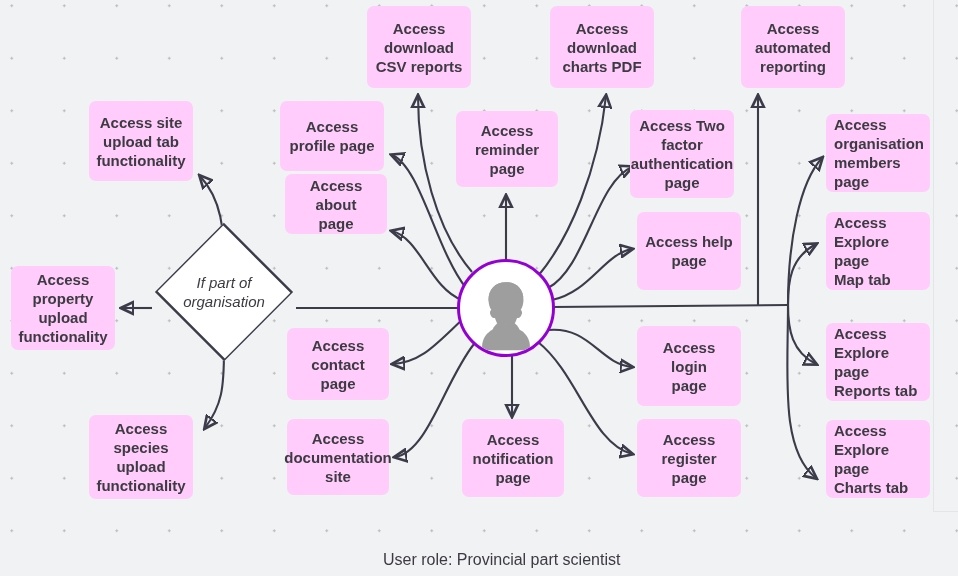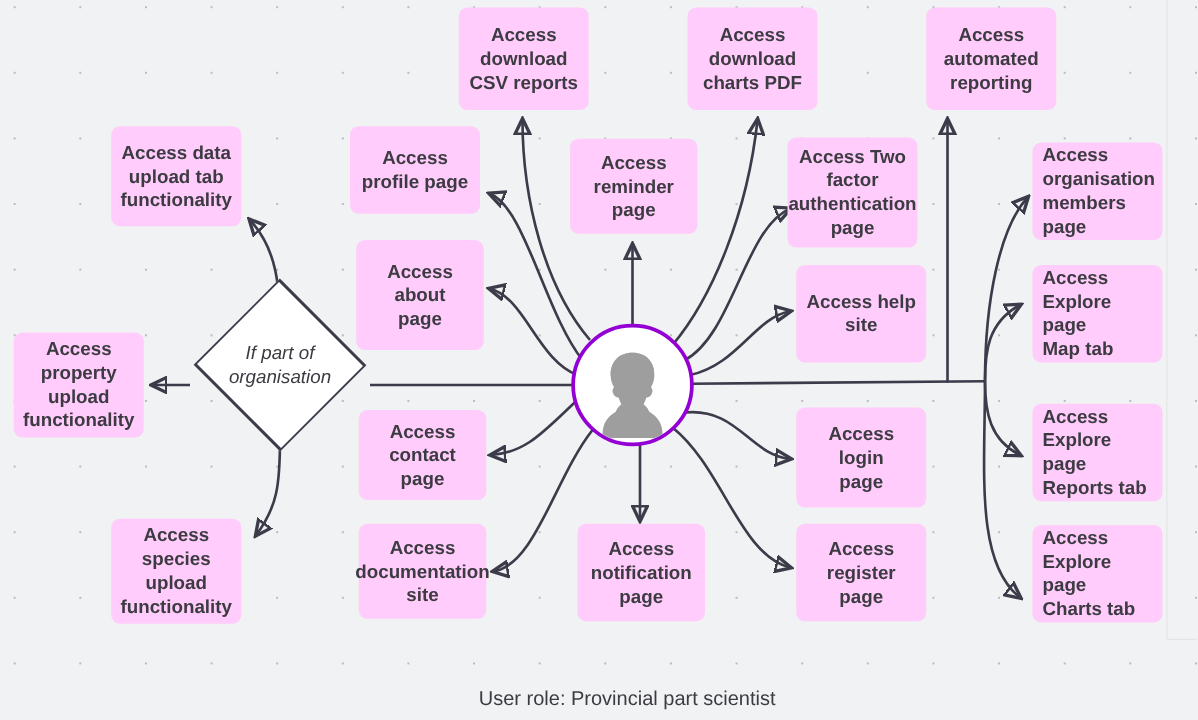--- a/index.html
+++ b/index.html
@@ -158,45 +158,45 @@
 CSV reports</div>
 
   <div class="node" style="left:550px;top:6px;width:104px;height:82px;">Access
 download
 charts PDF</div>
 
   <div class="node" style="left:741px;top:6px;width:104px;height:82px;">Access
 automated
 reporting</div>
 
-  <div class="node" style="left:89px;top:101px;width:104px;height:80px;">Access data
+  <div class="node" style="left:89px;top:101px;width:104px;height:80px;">Access site
 upload tab
 functionality</div>
 
   <div class="node" style="left:280px;top:101px;width:104px;height:70px;">Access
 profile page</div>
 
   <div class="node" style="left:456px;top:111px;width:102px;height:76px;">Access
 reminder
 page</div>
 
   <div class="node" style="left:630px;top:110px;width:104px;height:88px;">Access Two
 factor
 authentication
 page</div>
 
   <div class="node left-align" style="left:826px;top:114px;width:104px;height:78px;">Access
 organisation
 members page</div>
 
-  <div class="node" style="left:285px;top:192px;width:102px;height:88px;">Access about
+  <div class="node" style="left:285px;top:174px;width:102px;height:60px;">Access about
 page</div>
 
   <div class="node" style="left:637px;top:212px;width:104px;height:78px;">Access help
-site</div>
+page</div>
 
   <div class="node left-align" style="left:826px;top:212px;width:104px;height:78px;">Access Explore
 page
 Map tab</div>
 
   <div class="node" style="left:11px;top:266px;width:104px;height:84px;">Access
 property
 upload
 functionality</div>
 

